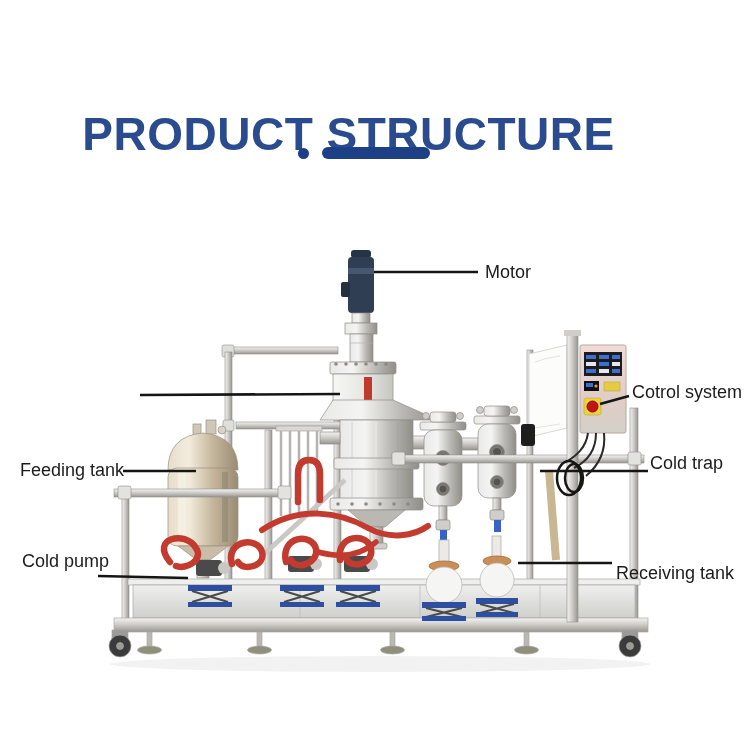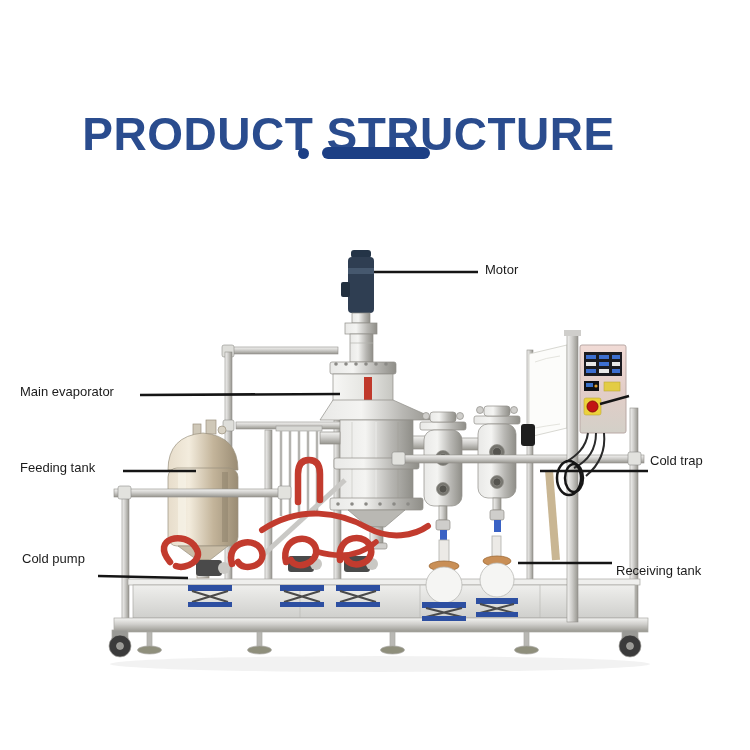--- a/index.html
+++ b/index.html
@@ -5,21 +5,21 @@
   html,body{margin:0;padding:0;background:#ffffff;}
   body{width:750px;height:750px;position:relative;overflow:hidden;
        font-family:"Liberation Sans",sans-serif;}
   .stage{position:absolute;inset:0;}
   .title{position:absolute;top:76px;left:0;width:697px;text-align:center;
          font-size:46px;font-weight:700;letter-spacing:0.5px;color:#2a4c8e;}
   .divider-dot{position:absolute;left:298px;top:148px;width:11px;height:11px;
          border-radius:50%;background:#1c3f85;}
   .divider-bar{position:absolute;left:322px;top:147px;width:108px;height:12px;
          border-radius:6px;background:#1c3f85;}
-  .part-label{position:absolute;font-size:13px;color:#1b1b1b;white-space:nowrap;}
+  .part-label{position:absolute;font-size:18px;color:#1b1b1b;white-space:nowrap;}
   svg{position:absolute;left:0;top:0;}
 </style>
 </head>
 <body>
 
 <div class="stage">
 
 <svg width="750" height="750" viewBox="0 0 750 750">
   <defs>
     <linearGradient id="tubeV" x1="0" y1="0" x2="1" y2="0">
@@ -322,19 +322,19 @@
     <line x1="98" y1="576" x2="188" y2="578"></line>
     <line x1="518" y1="563" x2="612" y2="563"></line>
   </g>
 </svg>
 
   <h1 class="title">PRODUCT STRUCTURE</h1>
   <div class="divider-dot"></div>
   <div class="divider-bar"></div>
 
   <div class="part-label" style="left:485px;top:262px">Motor</div>
-  <div class="part-label" style="left:20px;top:384px">Main evaporator</div>
+  <div class="part-label" style="left:632px;top:382px">Cotrol system</div>
   <div class="part-label" style="left:20px;top:460px">Feeding tank</div>
   <div class="part-label" style="left:650px;top:453px">Cold trap</div>
   <div class="part-label" style="left:22px;top:551px">Cold pump</div>
   <div class="part-label" style="left:616px;top:563px">Receiving tank</div>
 
 </div>
 
 </body></html>

